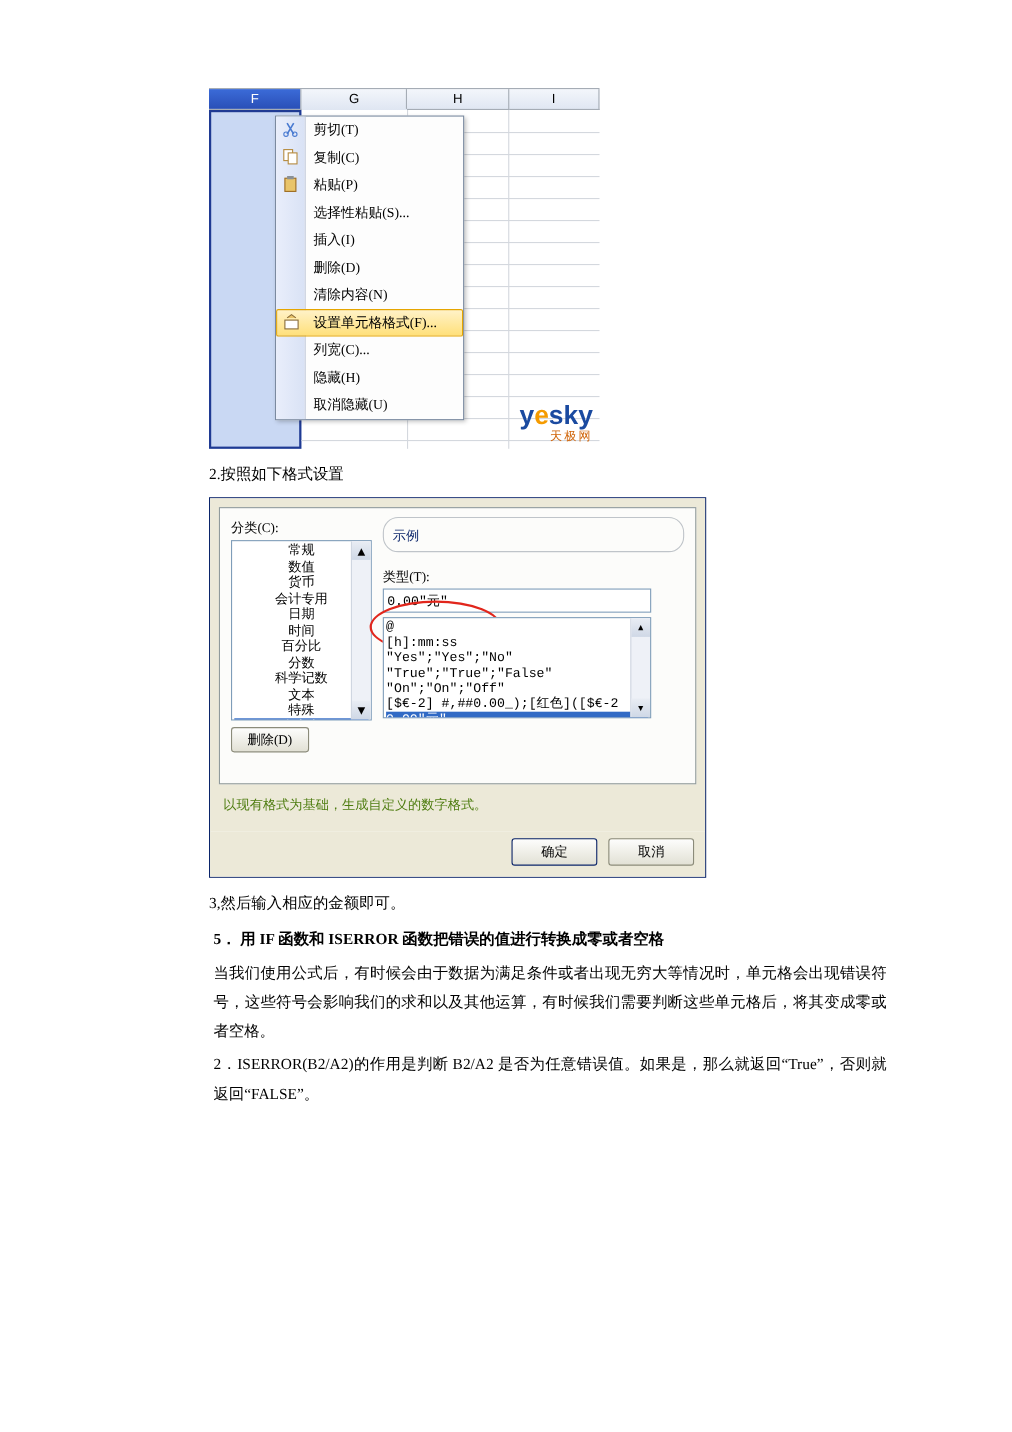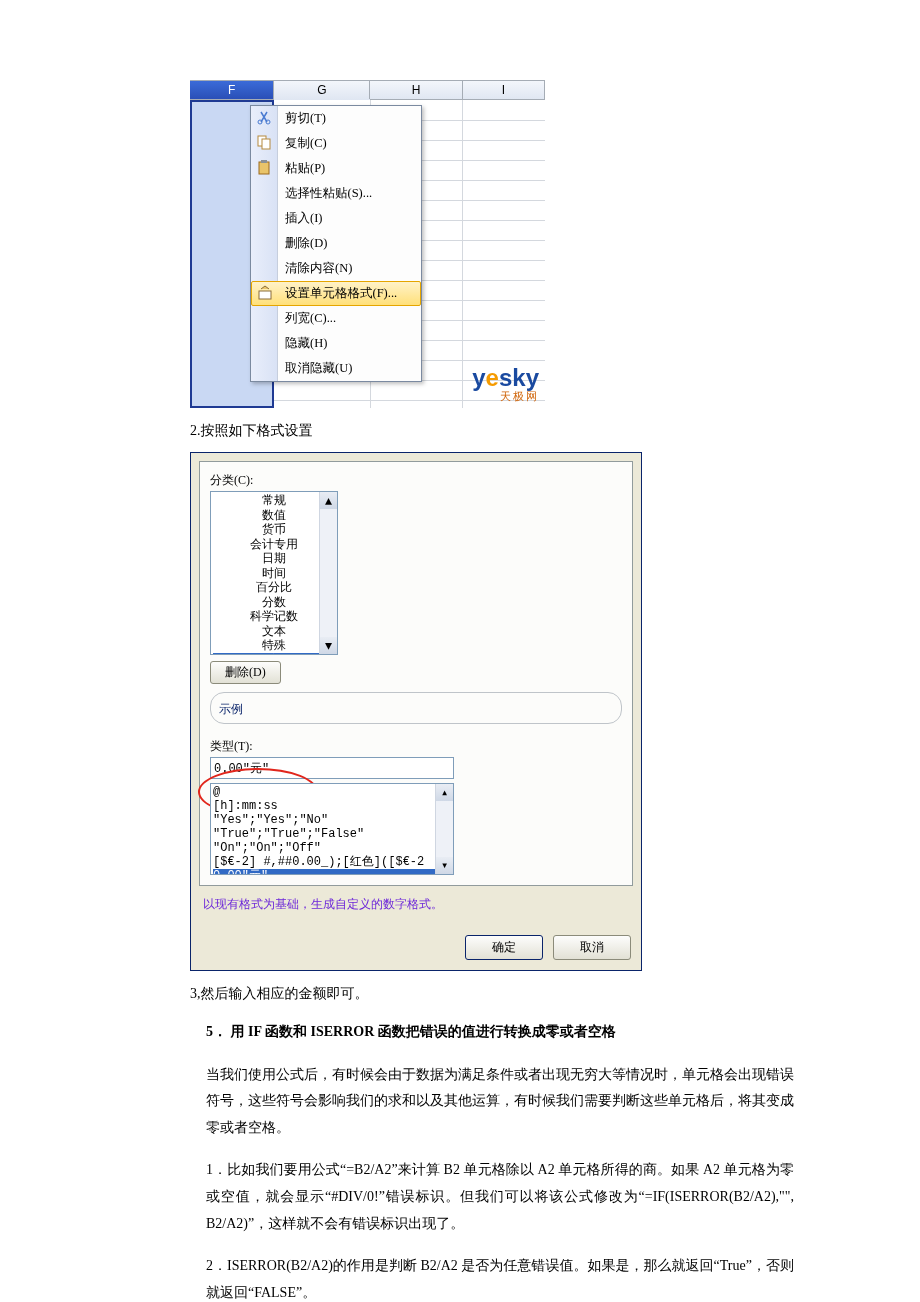--- a/index.html
+++ b/index.html
@@ -152,21 +152,20 @@
     color:#333;
   }
   .tab.active { background:#fcfcfa; z-index:2; }
   .tab-page {
     border: 1px solid #919b9c;
     background:#fcfcfa;
     padding: 10px;
     display:flex; gap:10px;
     min-height: 230px;
     position: relative;
-    flex-direction: column;
   }
   .left-col { width: 128px; }
   .lbl { font-size:12px; margin-bottom:2px; }
   .list {
     border: 1px solid #7f9db9;
     background:#fff;
     height: 162px;
     position:relative;
     overflow:hidden;
   }
@@ -202,37 +201,37 @@
     margin-top:4px; font-size:12px; font-family:"Courier New",monospace;
     position:relative; overflow:hidden;
   }
   .type-list .inner { padding:1px 2px; line-height:14px; }
   .type-list .sel { background:#316ac5; color:#fff; }
   .red-oval {
     position:absolute; border:2px solid #e1261c; border-radius:50%;
     width: 116px; height: 44px; left: -12px; top: 30px; pointer-events:none;
   }
   .hint {
-    font-size:12px; padding: 10px 4px 8px 4px; color:#6d28d9;
+    font-size:12px; padding: 10px 4px 8px 4px; color:#4d7c0f;
   }
   .dlg-buttons {
     display:flex; justify-content:flex-end; gap:10px;
     padding: 6px 10px 10px 0;
     background:#ece9d8;
   }
   .dlg-btn {
     padding: 3px 26px; font-size:12px;
     background: linear-gradient(#fdfdfc,#e2e1d5);
     border:1px solid #0a246a; border-radius:3px;
   }
   .dlg-btn.cancel { border-color:#8b8b7a; }
 
   
   .body-text { margin-left: 100px; margin-right: 20px; line-height: 1.9; }
-  .body-text p { margin: 16px; text-align: justify; }
+  .body-text p { margin: 4px; text-align: justify; }
   .section-title { font-weight: bold; margin: 4px 0 2px -28px; }
 </style>
 </head>
 <body>
 
 <div class="page">
 
   <div class="shot1">
     <div class="col-headers">
       <div class="cell F">F</div>
@@ -366,17 +365,16 @@
       <div class="dlg-btn">确定</div>
       <div class="dlg-btn cancel">取消</div>
     </div>
   </div>
 
   <div class="cap">3,然后输入相应的金额即可。</div>
 
   <div class="body-text">
     <p class="section-title">5． 用 IF 函数和 ISERROR 函数把错误的值进行转换成零或者空格</p>
     <p>当我们使用公式后，有时候会由于数据为满足条件或者出现无穷大等情况时，单元格会出现错误符号，这些符号会影响我们的求和以及其他运算，有时候我们需要判断这些单元格后，将其变成零或者空格。</p>
-    <p>1．比如我们要用公式“=B2/A2”来计算 B2 单元格除以 A2 单元格所得的商。如果 A2 单元格为零或空值，就会显示“#DIV/0!”错误标识。但我们可以将该公式修改为“=IF(ISERROR(B2/A2),"", B2/A2)”，这样就不会有错误标识出现了。</p>
     <p>2．ISERROR(B2/A2)的作用是判断 B2/A2 是否为任意错误值。如果是，那么就返回“True”，否则就返回“FALSE”。</p>
   </div>
 
 </div>
 
 </body></html>

